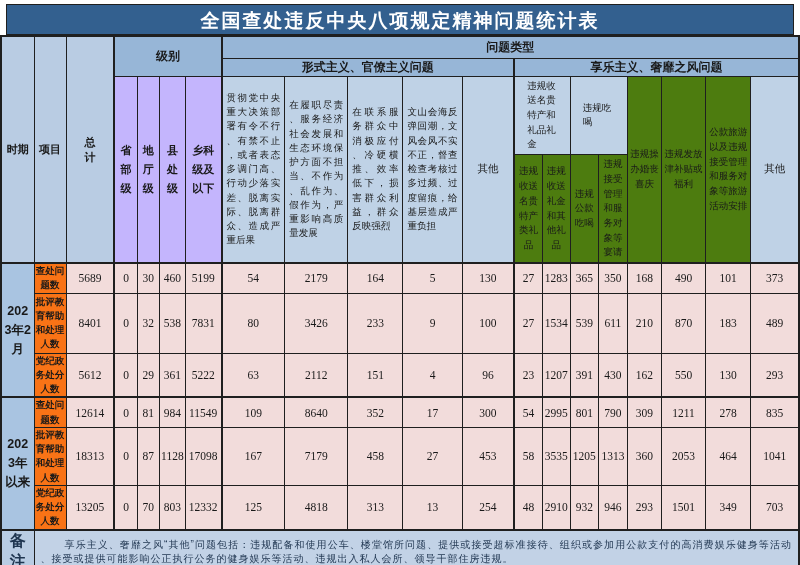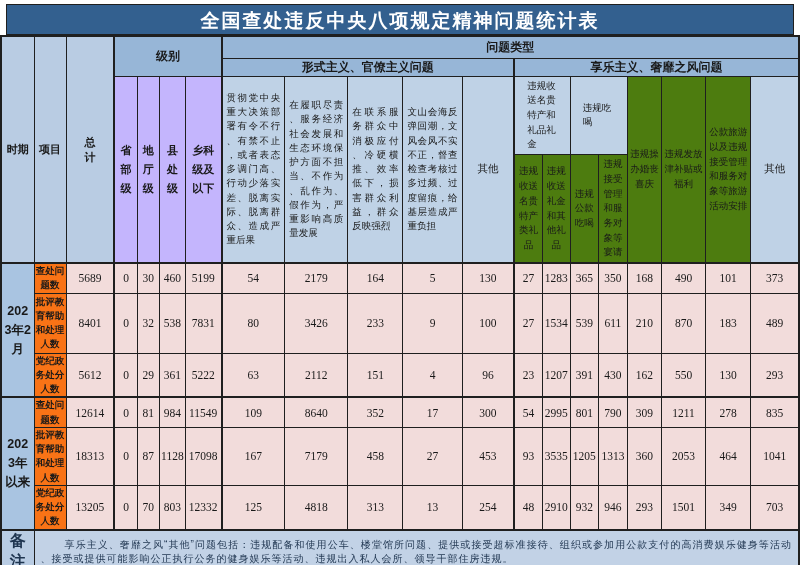--- a/index.html
+++ b/index.html
@@ -203,21 +203,21 @@
     <td class="num">18313</td>
           <td class="num">0</td>
           <td class="num">87</td>
           <td class="num">1128</td>
           <td class="num">17098</td>
           <td class="num">167</td>
           <td class="num">7179</td>
           <td class="num">458</td>
           <td class="num">27</td>
           <td class="num">453</td>
-          <td class="num">93</td>
+          <td class="num">58</td>
           <td class="num">3535</td>
           <td class="num">1205</td>
           <td class="num">1313</td>
           <td class="num">360</td>
           <td class="num">2053</td>
           <td class="num">464</td>
           <td class="num">1041</td>
         </tr>
     <tr class="d dr3">
       <td class="rlabel">党纪政务处分人数</td>

